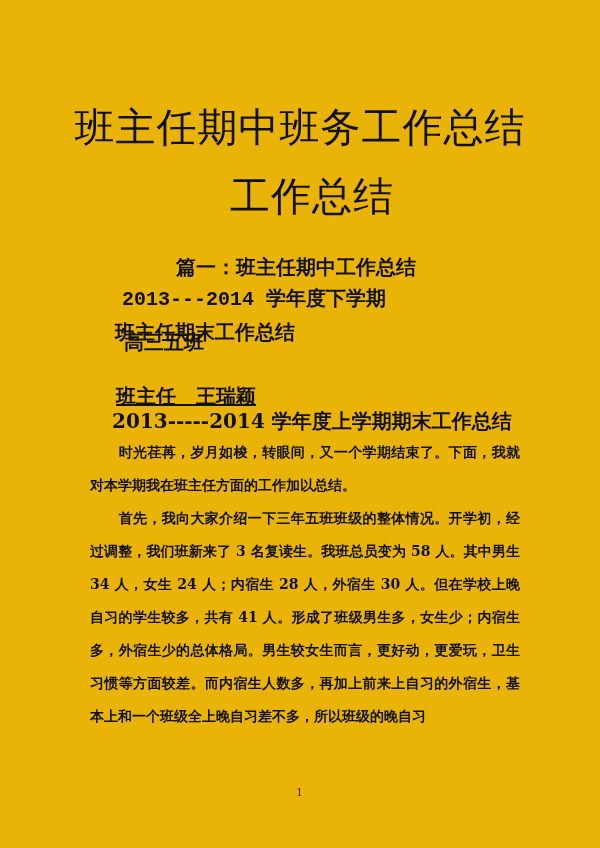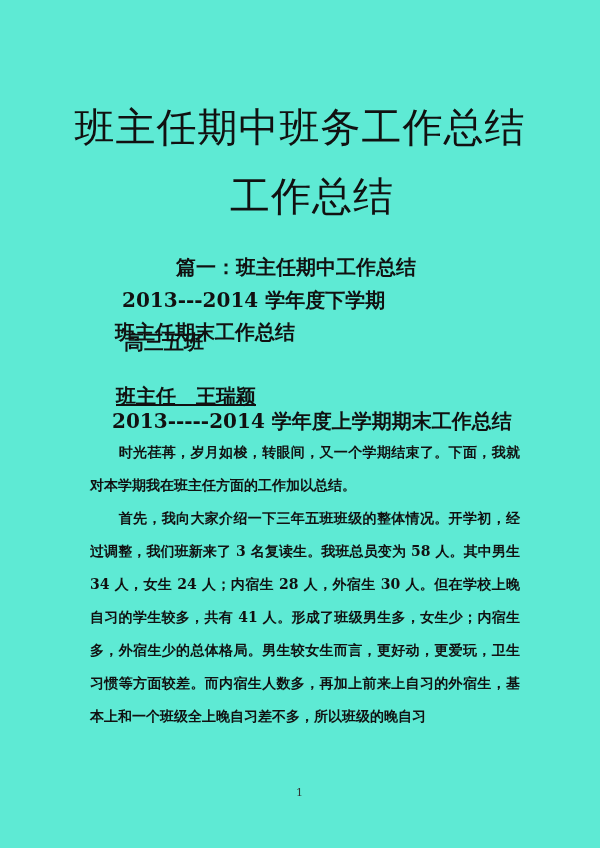--- a/index.html
+++ b/index.html
@@ -1,36 +1,36 @@
 <!DOCTYPE html>
 <html><head>
 <meta charset="utf-8">
 <style>
   html, body { margin: 0; padding: 0; background: #ffffff; }
   body { width: 600px; height: 848px; position: relative; overflow: hidden;
          font-family: "DejaVu Serif", "Liberation Serif", serif; color: #111; }
-  .page { position: absolute; left: 0; top: 0; width: 600px; height: 848px; background: #5eead4; }
+  .page { position: absolute; left: 0; top: 0; width: 600px; height: 848px; background: #eab308; }
   .title { position: absolute; left: 0; width: 600px; text-align: center;
            font-size: 40px; font-weight: normal; letter-spacing: 1px; color: #111; line-height: 1; }
   .t1 { top: 107px; }
   .t2 { top: 176px; margin-left: 12px; }
   .line { position: absolute; font-size: 20px; font-weight: bold; line-height: 1; white-space: nowrap; }
   .para { position: absolute; left: 90px; width: 430px; font-size: 14px; font-weight: bold;
           line-height: 33px; text-align: justify; }
   .pnum { position: absolute; top: 786px; left: 296px; font-size: 11px; color: #333; }
 </style>
 </head>
 <body>
 
 <div class="page">
   <div class="title t1">班主任期中班务工作总结</div>
   <div class="title t2">工作总结</div>
 
   <div class="line" style="top:257px; left:176px;">篇一：班主任期中工作总结</div>
-  <div class="line" style="top:290px; left:122px;">2013---2014 学年度下学期</div>
+  <div class="line" style="top:290px; left:122px;font-family:Liberation Mono, monospace;">2013---2014 学年度下学期</div>
   <div class="line" style="top:322px; left:115px;">班主任期末工作总结</div>
   <div class="line" style="top:332px; left:124px;text-align:center;">高三五班</div>
   <div class="line" style="top:386px; left:116px;text-decoration:underline;">班主任　王瑞颖</div>
   <div class="line" style="top:411px; left:112px;">2013-----2014 学年度上学期期末工作总结</div>
 
   <div class="para" style="top:436px;">　　时光荏苒，岁月如梭，转眼间，又一个学期结束了。下面，我就对本学期我在班主任方面的工作加以总结。</div>
   <div class="para" style="top:502px;">　　首先，我向大家介绍一下三年五班班级的整体情况。开学初，经过调整，我们班新来了 3 名复读生。我班总员变为 58 人。其中男生 34 人，女生 24 人；内宿生 28 人，外宿生 30 人。但在学校上晚自习的学生较多，共有 41 人。形成了班级男生多，女生少；内宿生多，外宿生少的总体格局。男生较女生而言，更好动，更爱玩，卫生习惯等方面较差。而内宿生人数多，再加上前来上自习的外宿生，基本上和一个班级全上晚自习差不多，所以班级的晚自习</div>
 
   <div class="pnum">1</div>
 </div>

